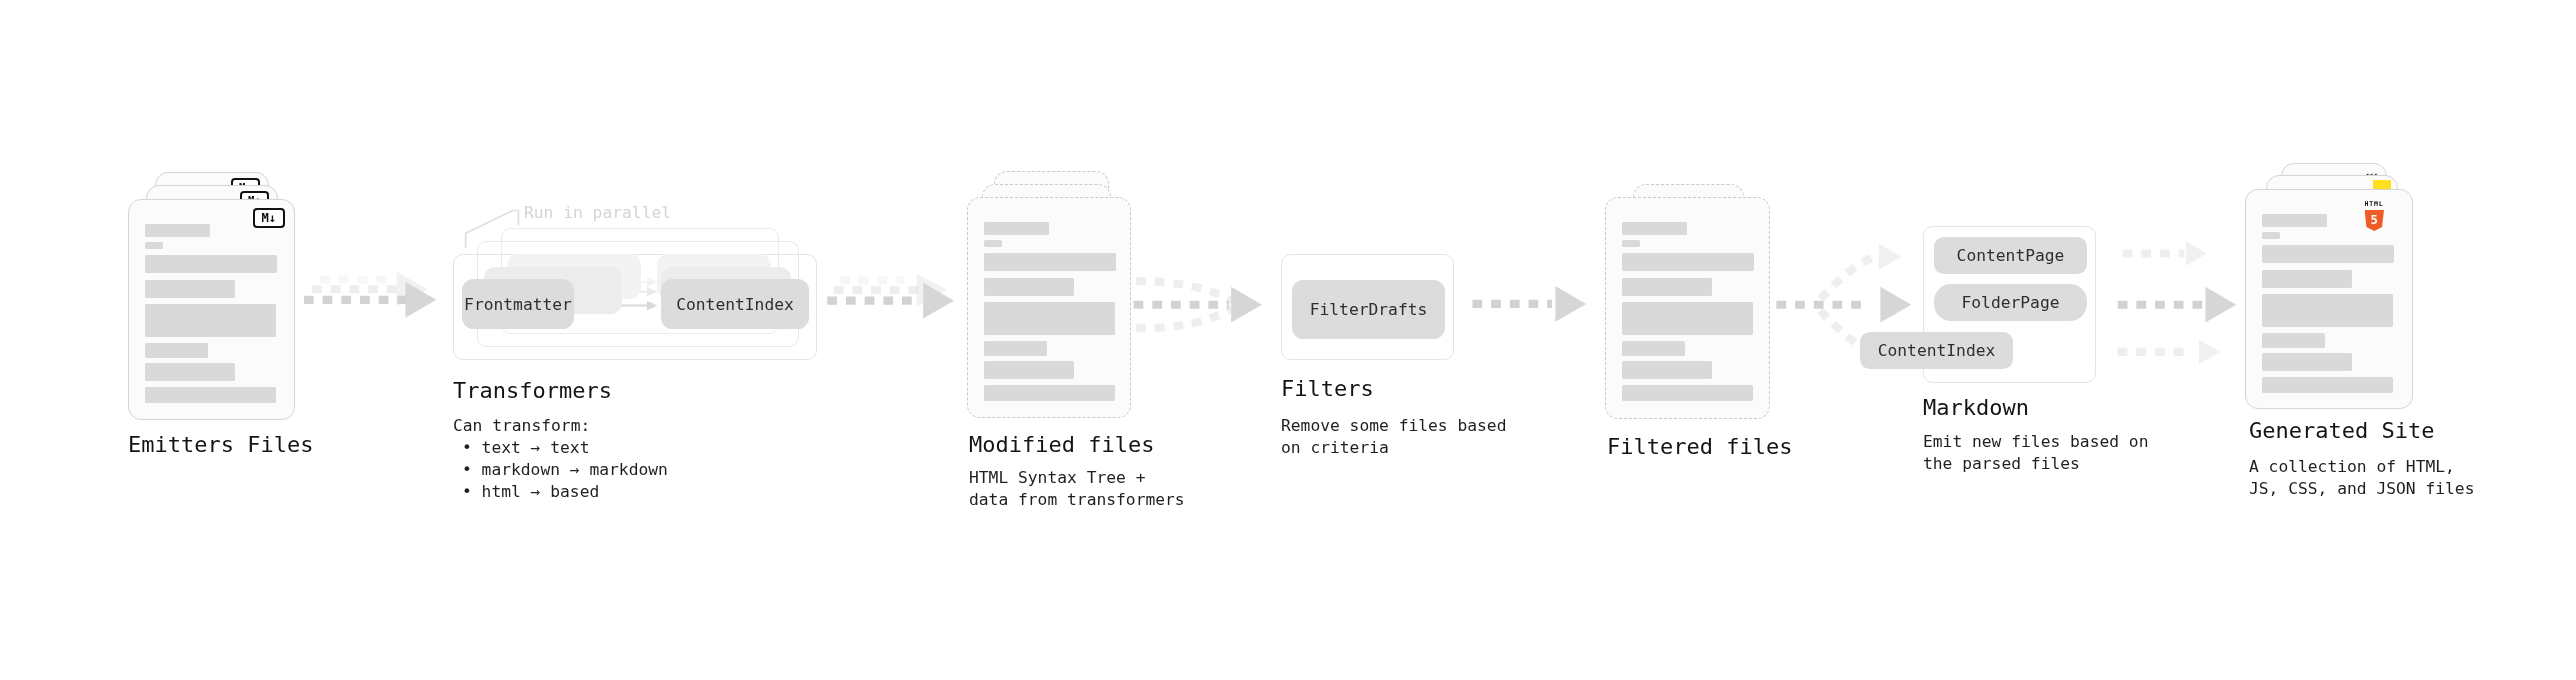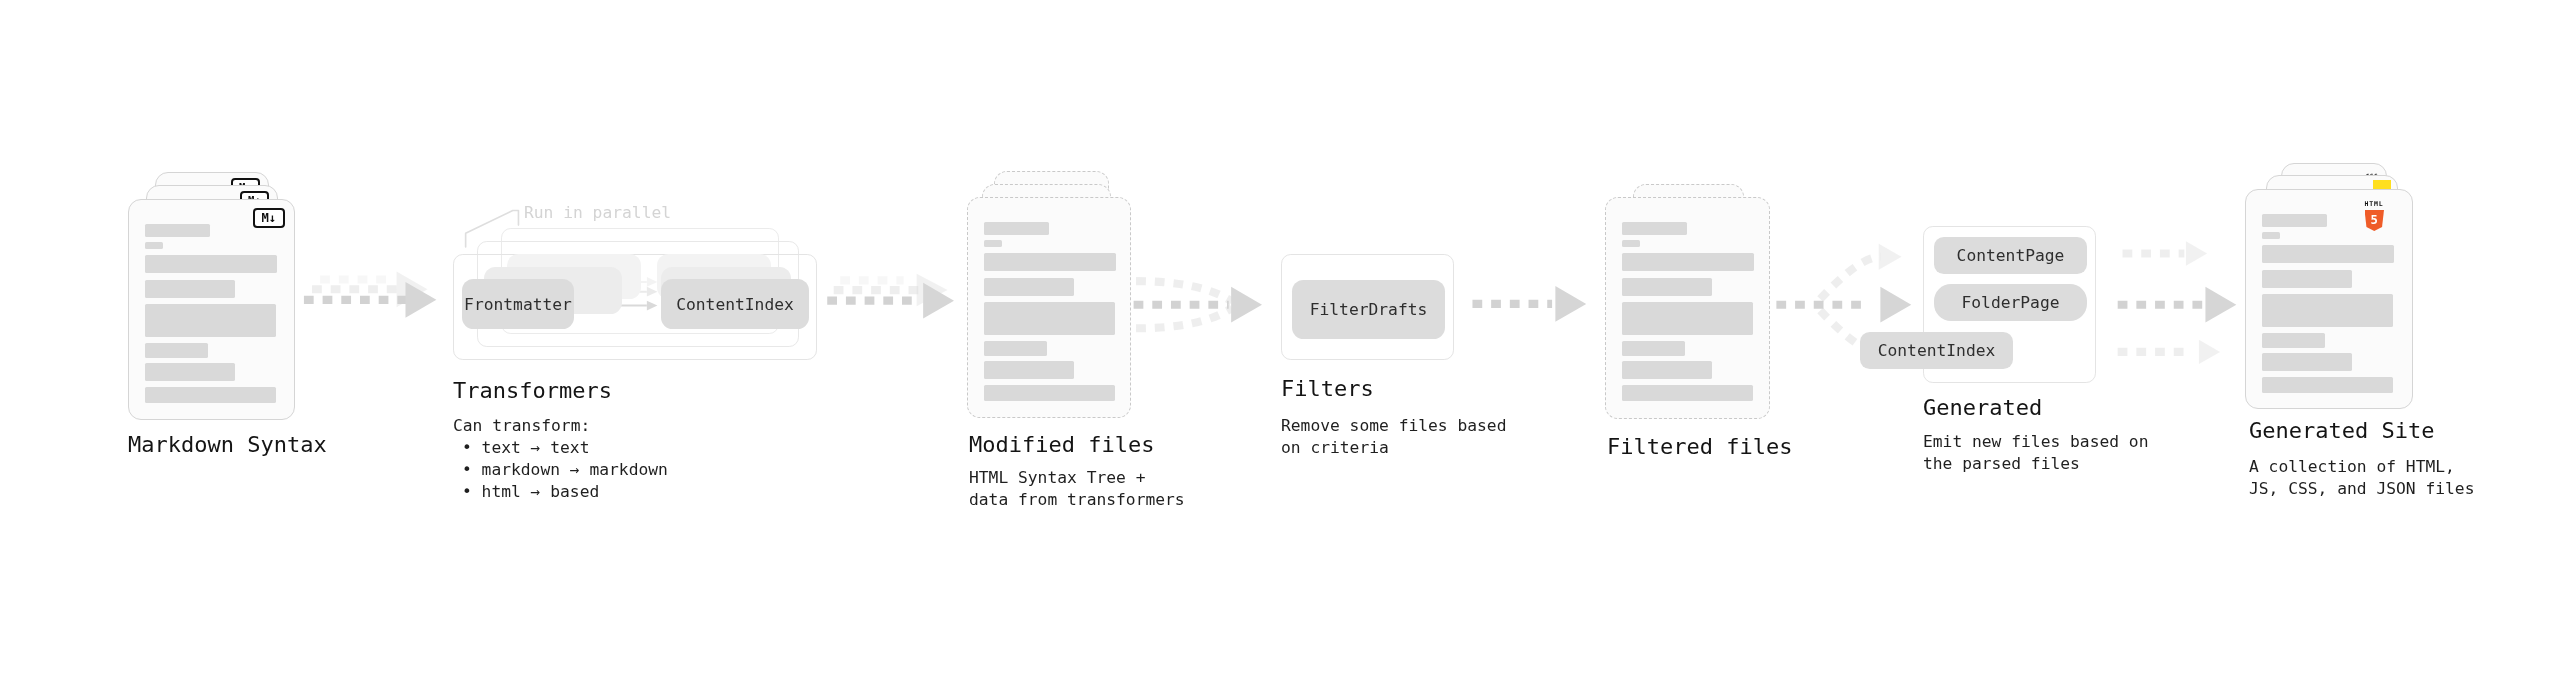--- a/index.html
+++ b/index.html
@@ -137,21 +137,21 @@
     <span class="mdbadge front">M↓</span>
     <i class="bar b1"></i>
     <i class="bar b2"></i>
     <i class="bar b3"></i>
     <i class="bar b4"></i>
     <i class="bar b5"></i>
     <i class="bar b6"></i>
     <i class="bar b7"></i>
     <i class="bar b8"></i>
   </div>
-  <div class="title" style="left:128px;top:432px">Markdown Syntax</div>
+  <div class="title" style="left:128px;top:432px">Emitters Files</div>
 </div>
 
 <div>
   <div class="annotation" style="left:524px;top:203px">Run in parallel</div>
 
   <div class="lbox" style="left:501px;top:228px;width:278px;height:106px;border-color:#ebebeb"></div>
   <div class="lbox" style="left:477px;top:241px;width:322px;height:106px;border-color:#e8e8e8"></div>
   <div class="lbox" style="left:453px;top:254px;width:364px;height:106px"></div>
 
   <div class="pill ghost2" style="left:507px;top:254px;width:134px;height:45px"></div>
@@ -208,21 +208,21 @@
     <i class="bar b8"></i>
   </div>
   <div class="title" style="left:1607px;top:434px">Filtered files</div>
 </div>
 
 <div>
   <div class="lbox" style="left:1923px;top:226px;width:173px;height:157px"></div>
   <div class="pill" style="left:1934px;top:237px;width:153px;height:37px;border-radius:9.8px">ContentPage</div>
   <div class="pill" style="left:1934px;top:284px;width:153px;height:37px;border-radius:17px">FolderPage</div>
   <div class="pill" style="left:1860px;top:332px;width:153px;height:37px;border-radius:9.8px">ContentIndex</div>
-  <div class="title" style="left:1923px;top:395px">Generated</div>
+  <div class="title" style="left:1923px;top:395px">Markdown</div>
   <div class="subtitle" style="left:1923px;top:431px">Emit new files based on
 the parsed files</div>
 </div>
 
 <div>
   <div class="doc" style="left:2281px;top:163px;width:106px;height:47px">
     <span class="cssbadge">
       <span class="t">CSS</span>
       <span class="bar2"></span>
     </span>

